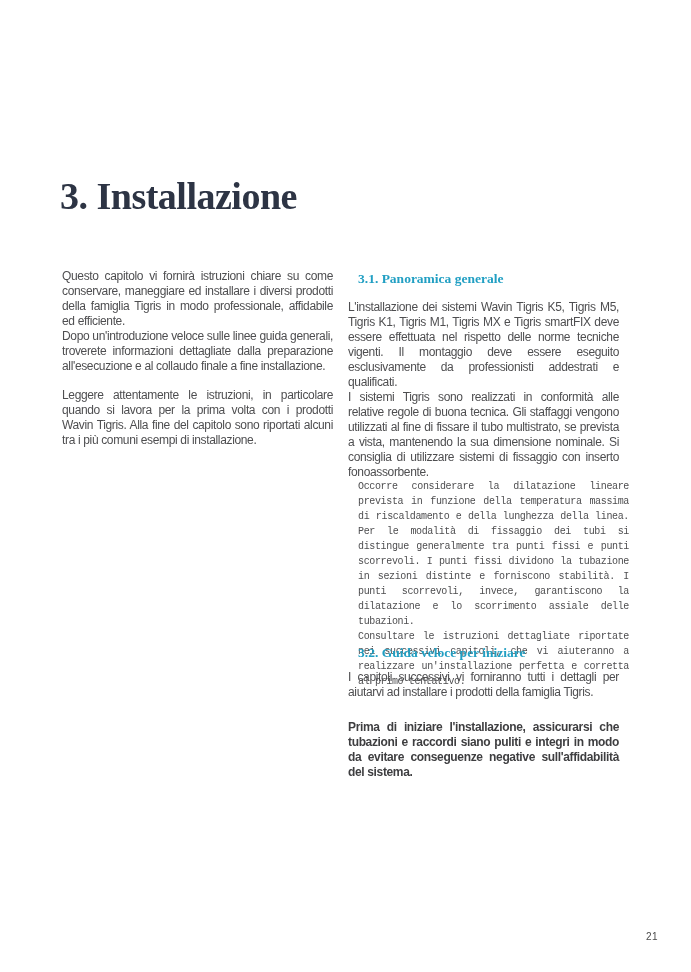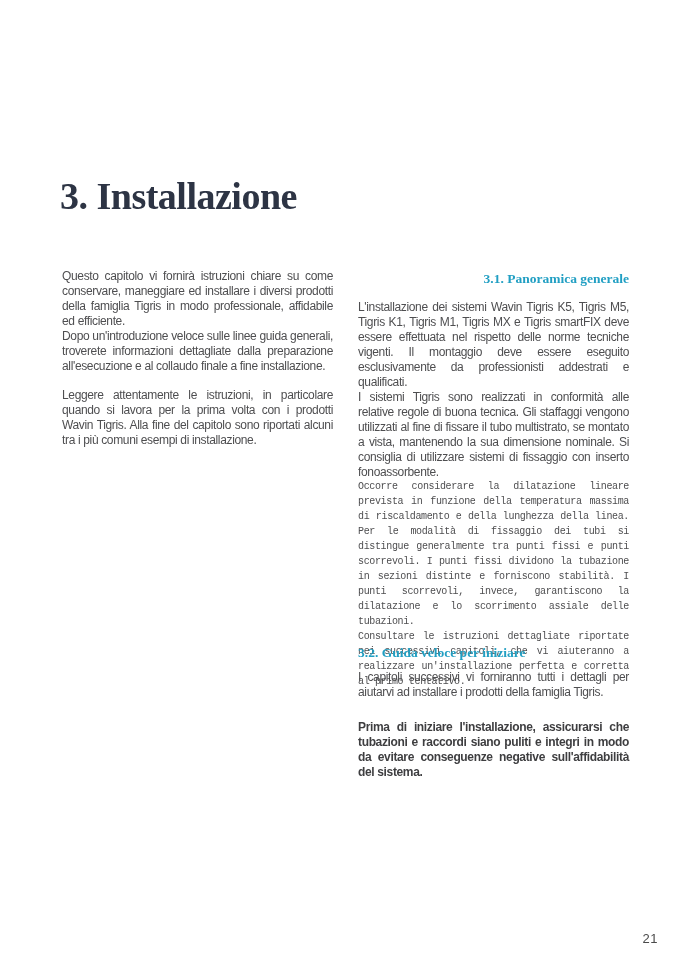--- a/index.html
+++ b/index.html
@@ -31,21 +31,21 @@
     position: absolute;
     width: 271px;
     margin: 0;
     font-size: 12px;
     line-height: 15px;
     letter-spacing: -0.35px;
     text-align: justify;
     color: #4e4e50;
   }
   .col-left .body-par, .body-par.col-l { left: 62px; }
-  .body-par.col-r { left: 358px; }
+  .body-par.col-r { left: 348px; }
   .section-heading {
     position: absolute;
     left: 358px;
     width: 271px;
     margin: 0;
     font-family: "Liberation Serif", serif;
     font-weight: bold;
     font-size: 13.5px;
     line-height: 16px;
     color: #219fc3;
@@ -66,43 +66,43 @@
     color: #4e4e50;
   }
   .bold-note {
     font-weight: bold;
     color: #3e3e40;
   }
   .page-number {
     position: absolute;
     right: 33px;
     top: 931px;
-    font-size: 13px;
+    font-size: 10px;
     letter-spacing: 0.5px;
     color: #4a4a4a;
   }
 </style>
 </head>
 <body>
 
 <div class="page">
 
   <h1 class="chapter-title">3. Installazione</h1>
 
   <p class="body-par col-l" style="top:269px;">Questo capitolo vi fornirà istruzioni chiare su come conservare, maneggiare ed installare i diversi prodotti della famiglia Tigris in modo professionale, affidabile ed efficiente.</p>
 
   <p class="body-par col-l" style="top:329px;">Dopo un'introduzione veloce sulle linee guida generali, troverete informazioni dettagliate dalla preparazione all'esecuzione e al collaudo finale a fine installazione.</p>
 
   <p class="body-par col-l" style="top:388px;">Leggere attentamente le istruzioni, in particolare quando si lavora per la prima volta con i prodotti Wavin Tigris. Alla fine del capitolo sono riportati alcuni tra i più comuni esempi di installazione.</p>
 
-  <h2 class="section-heading" style="top:271px;text-align:right;">3.1. Panoramica generale</h2>
+  <h2 class="section-heading" style="top:271px;">3.1. Panoramica generale</h2>
 
   <p class="body-par col-r" style="top:300px;">L'installazione dei sistemi Wavin Tigris K5, Tigris M5, Tigris K1, Tigris M1, Tigris MX e Tigris smartFIX deve essere effettuata nel rispetto delle norme tecniche vigenti. Il montaggio deve essere eseguito esclusivamente da professionisti addestrati e qualificati.</p>
 
-  <p class="body-par col-r" style="top:390px;">I sistemi Tigris sono realizzati in conformità alle relative regole di buona tecnica. Gli staffaggi vengono utilizzati al fine di fissare il tubo multistrato, se montato a vista, mantenendo la sua dimensione nominale. Si consiglia di utilizzare sistemi di fissaggio con inserto fonoassorbente.</p>
+  <p class="body-par col-r" style="top:390px;">I sistemi Tigris sono realizzati in conformità alle relative regole di buona tecnica. Gli staffaggi vengono utilizzati al fine di fissare il tubo multistrato, se prevista a vista, mantenendo la sua dimensione nominale. Si consiglia di utilizzare sistemi di fissaggio con inserto fonoassorbente.</p>
 
   <div class="par-stack" style="top:479px;">
     <p>Occorre considerare la dilatazione lineare prevista in funzione della temperatura massima di riscaldamento e della lunghezza della linea. Per le modalità di fissaggio dei tubi si distingue generalmente tra punti fissi e punti scorrevoli. I punti fissi dividono la tubazione in sezioni distinte e forniscono stabilità. I punti scorrevoli, invece, garantiscono la dilatazione e lo scorrimento assiale delle tubazioni.</p>
     <p>Consultare le istruzioni dettagliate riportate nei successivi capitoli, che vi aiuteranno a realizzare un'installazione perfetta e corretta al primo tentativo.</p>
   </div>
 
   <h2 class="section-heading" style="top:645px;">3.2. Guida veloce per iniziare</h2>
 
   <p class="body-par col-r bold-note" style="top:720px;">Prima di iniziare l'installazione, assicurarsi che tubazioni e raccordi siano puliti e integri in modo da evitare conseguenze negative sull'affidabilità del sistema.</p>
 

